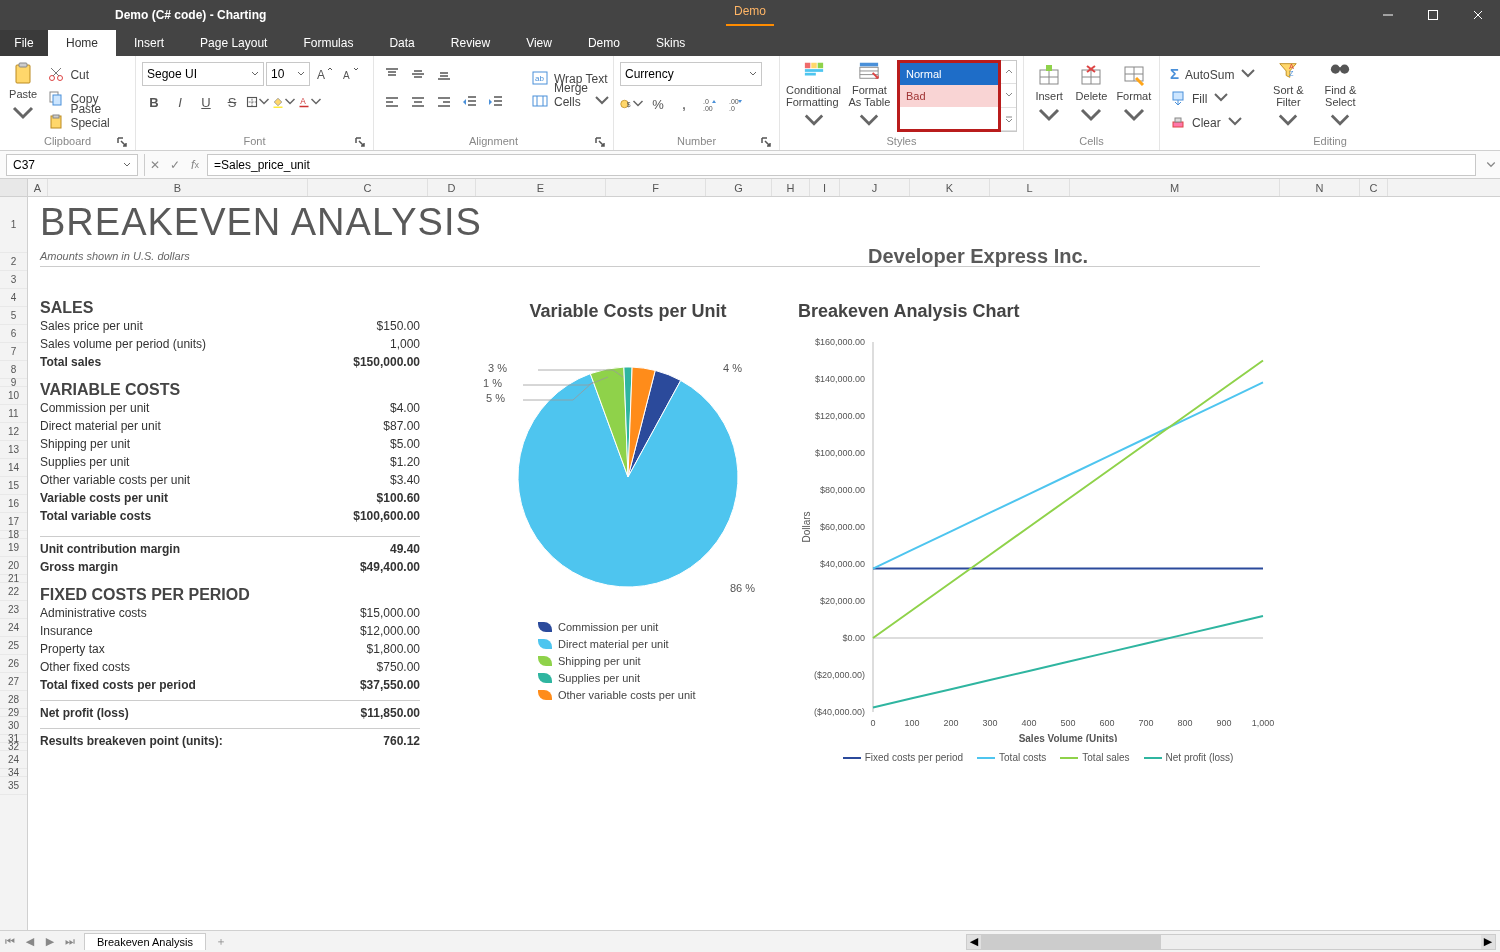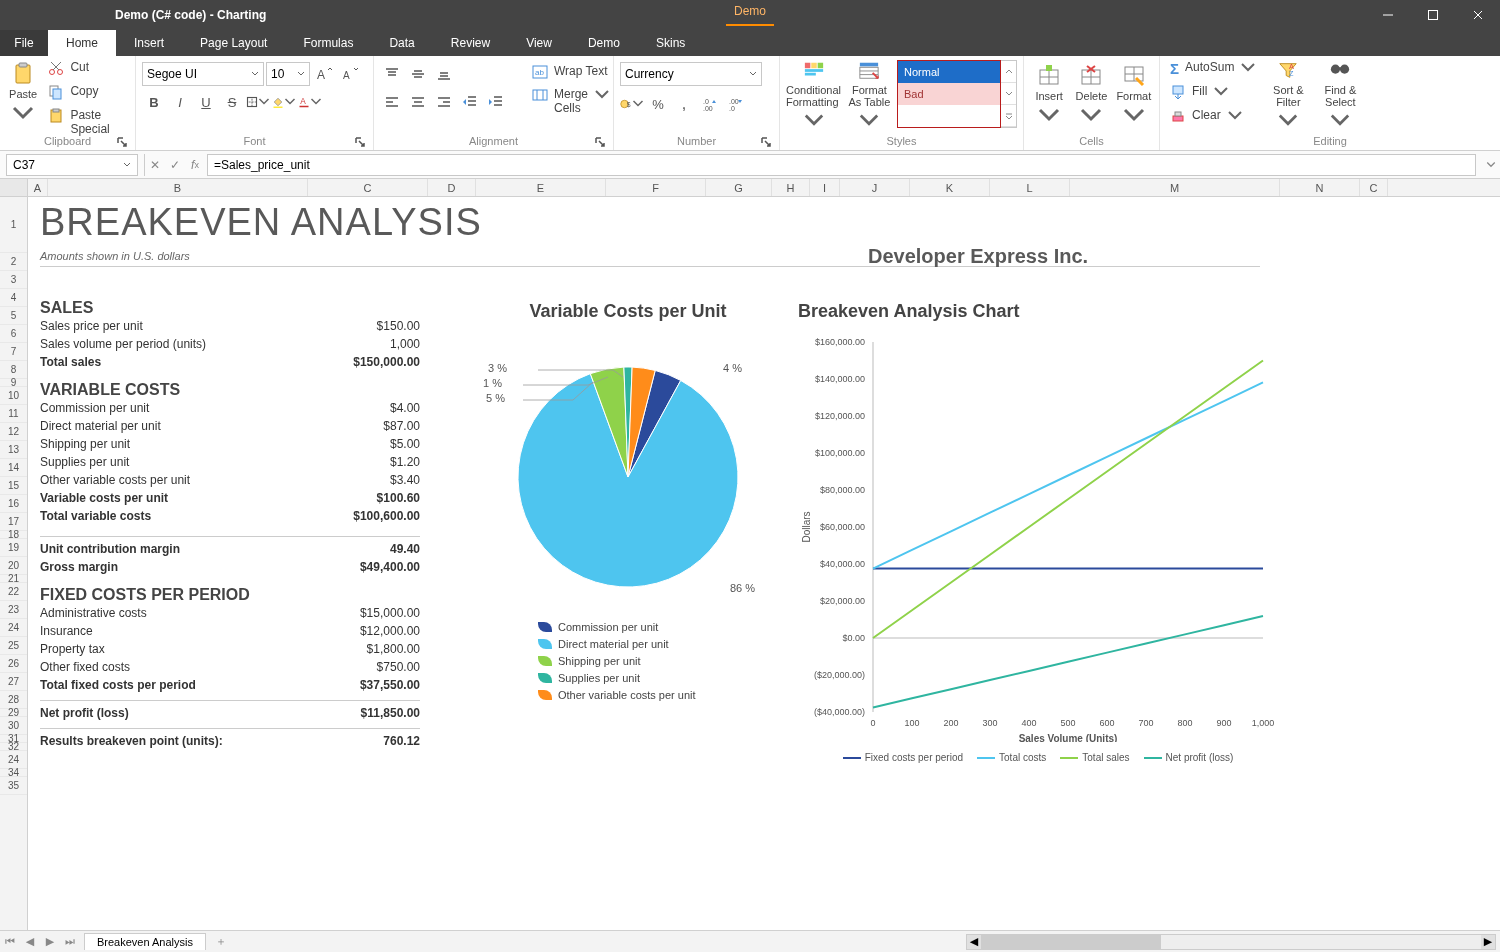--- a/index.html
+++ b/index.html
@@ -21,34 +21,34 @@
 
 
 .ribbon { height: 95px; background: #fff; border-bottom: 1px solid #d0d0d0; display: flex; }
 .group { border-right: 1px solid #e5e5e5; display: flex; flex-direction: column; padding: 2px 6px 0; }
 .group-body { flex: 1; display: flex; align-items: flex-start; gap: 4px; }
 .group-label { text-align: center; font-size: 11px; color: #888; padding: 2px 0 3px; position: relative; }
 .group-label .launcher { position: absolute; right: 2px; bottom: 3px; width: 10px; height: 10px; }
 
 .big-btn { display: flex; flex-direction: column; align-items: center; justify-content: center; width: 42px; height: 72px; cursor: pointer; font-size: 11px; color: #444; gap: 2px; }
 .big-btn svg { width: 24px; height: 24px; }
-.med-btn { display: flex; align-items: flex-start; gap: 6px; height: 22px; padding: 0 4px; cursor: pointer; font-size: 12px; color: #444; }
+.med-btn { display: flex; align-items: flex-end; gap: 6px; height: 22px; padding: 0 4px; cursor: pointer; font-size: 12px; color: #444; }
 .med-btn svg { width: 16px; height: 16px; flex-shrink: 0; }
 .icon-btn { width: 24px; height: 24px; display: flex; align-items: center; justify-content: center; cursor: pointer; border-radius: 2px; }
 .icon-btn svg { width: 16px; height: 16px; }
 
 .vstack { display: flex; flex-direction: column; gap: 2px; }
 .hstack { display: flex; gap: 2px; align-items: center; }
 
 .combo { height: 24px; border: 1px solid #c8c8c8; background: #fff; display: flex; align-items: center; padding: 0 4px; font-size: 12px; cursor: pointer; }
 .combo .caret { margin-left: auto; }
 .caret { width: 8px; height: 8px; }
 
 
-.style-gallery { width: 104px; border: 1px solid #b91c1c; display: flex; flex-direction: column; }
+.style-gallery { width: 104px; border: 3px solid #b91c1c; display: flex; flex-direction: column; }
 .style-item { height: 22px; font-size: 11px; display: flex; align-items: center; padding: 0 6px; cursor: pointer; }
 .style-normal { background: #1e6dc8; color: #fff; }
 .style-bad { background: #f9d4d4; color: #a03434; }
 .style-blank { background: #fff; }
 .gallery-scroll { width: 16px; border: 1px solid #c8c8c8; border-left: none; display: flex; flex-direction: column; }
 .gallery-scroll div { flex: 1; display: flex; align-items: center; justify-content: center; cursor: pointer; border-bottom: 1px solid #e0e0e0; }
 
 
 .formula-bar { height: 28px; border-bottom: 1px solid #d0d0d0; display: flex; align-items: center; background: #fafafa; }
 .namebox { width: 132px; height: 22px; border: 1px solid #c8c8c8; background: #fff; margin: 0 6px; display: flex; align-items: center; padding: 0 6px; font-size: 12px; }

